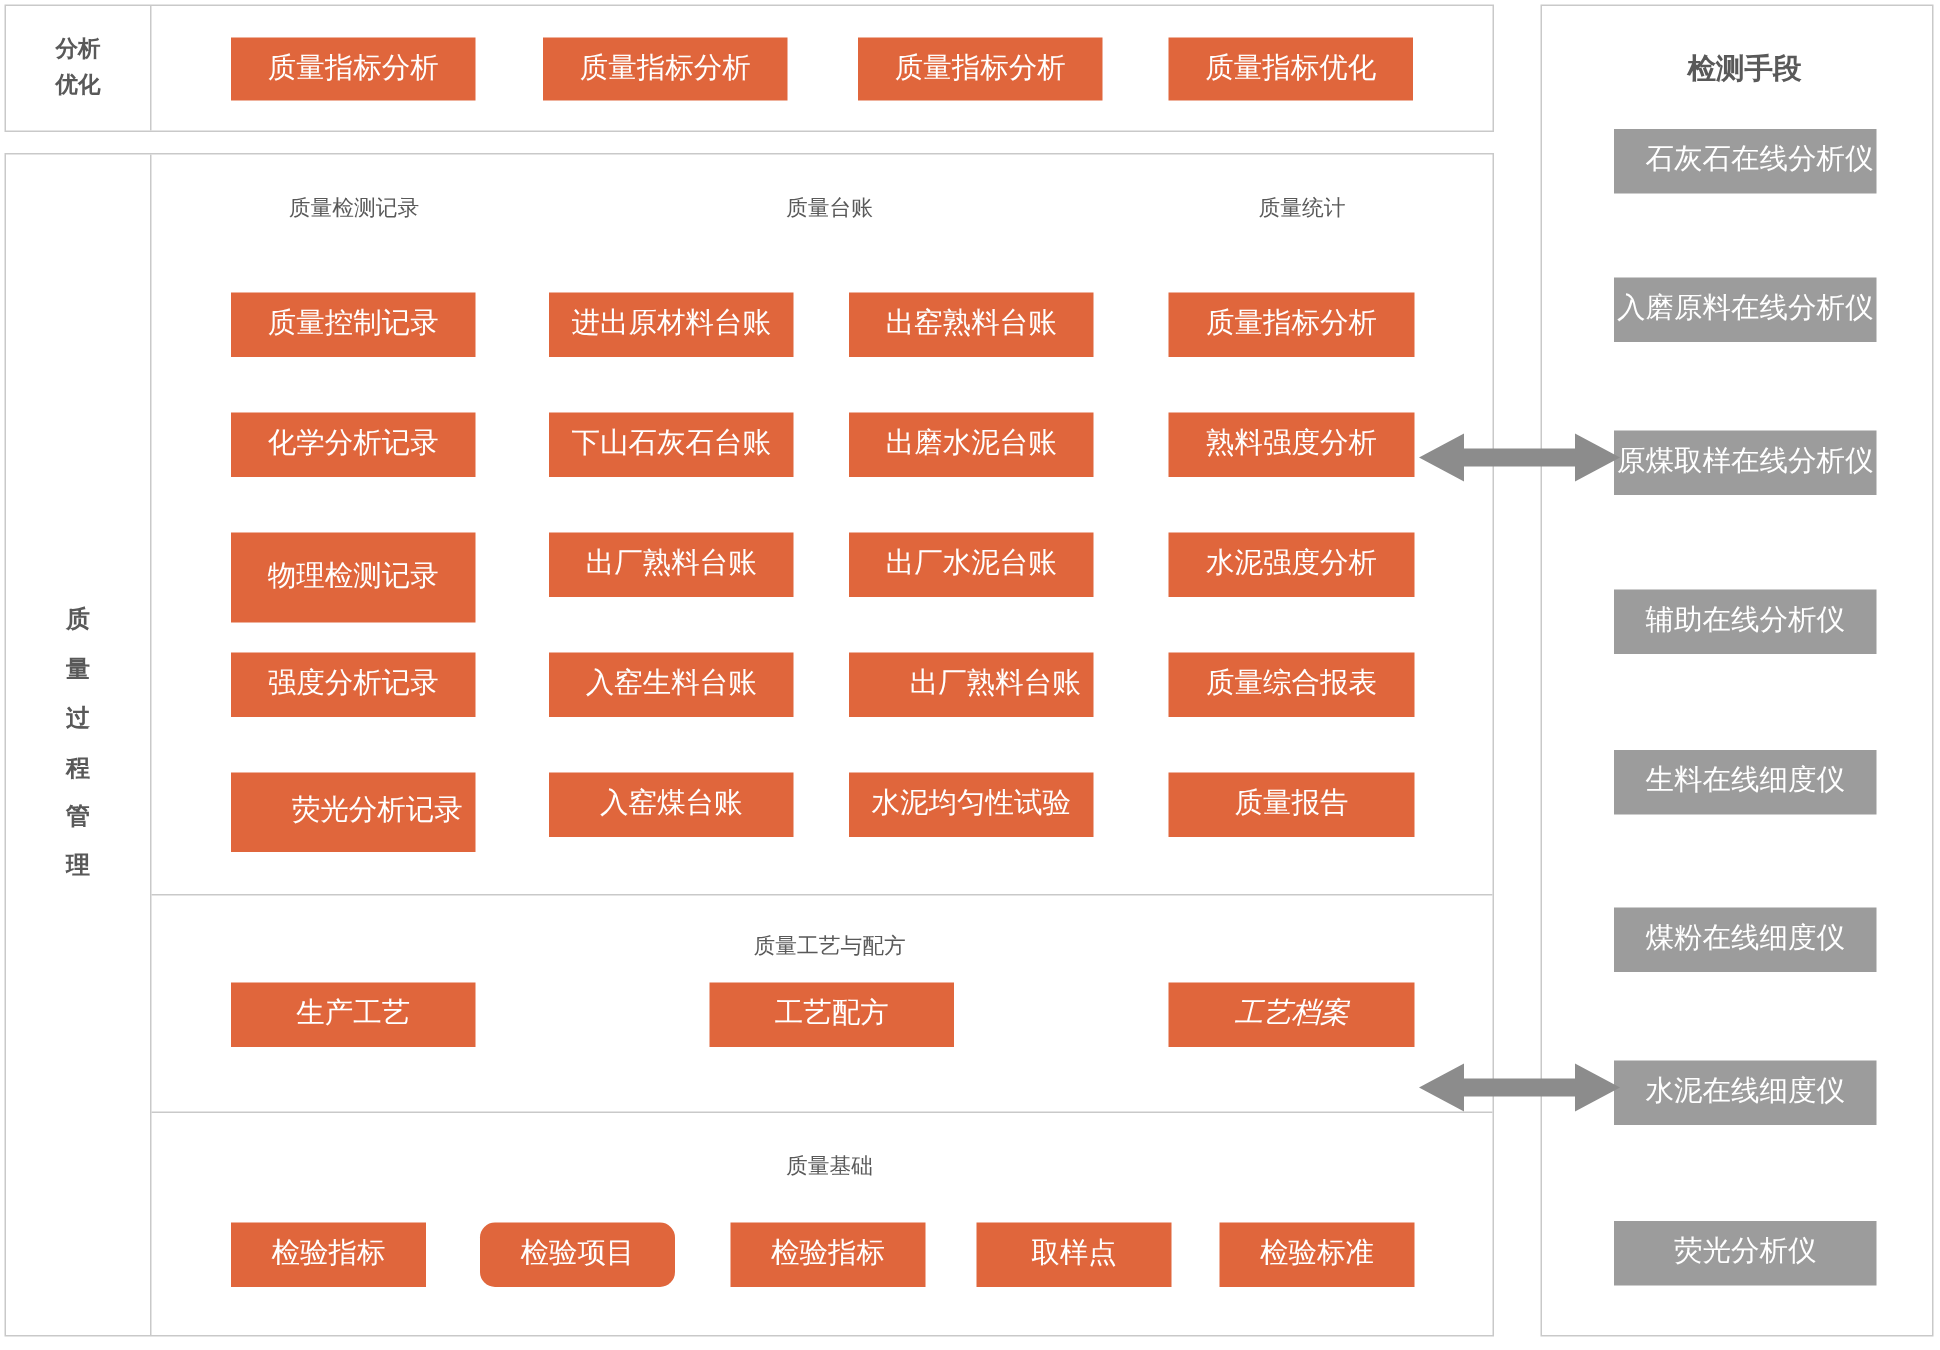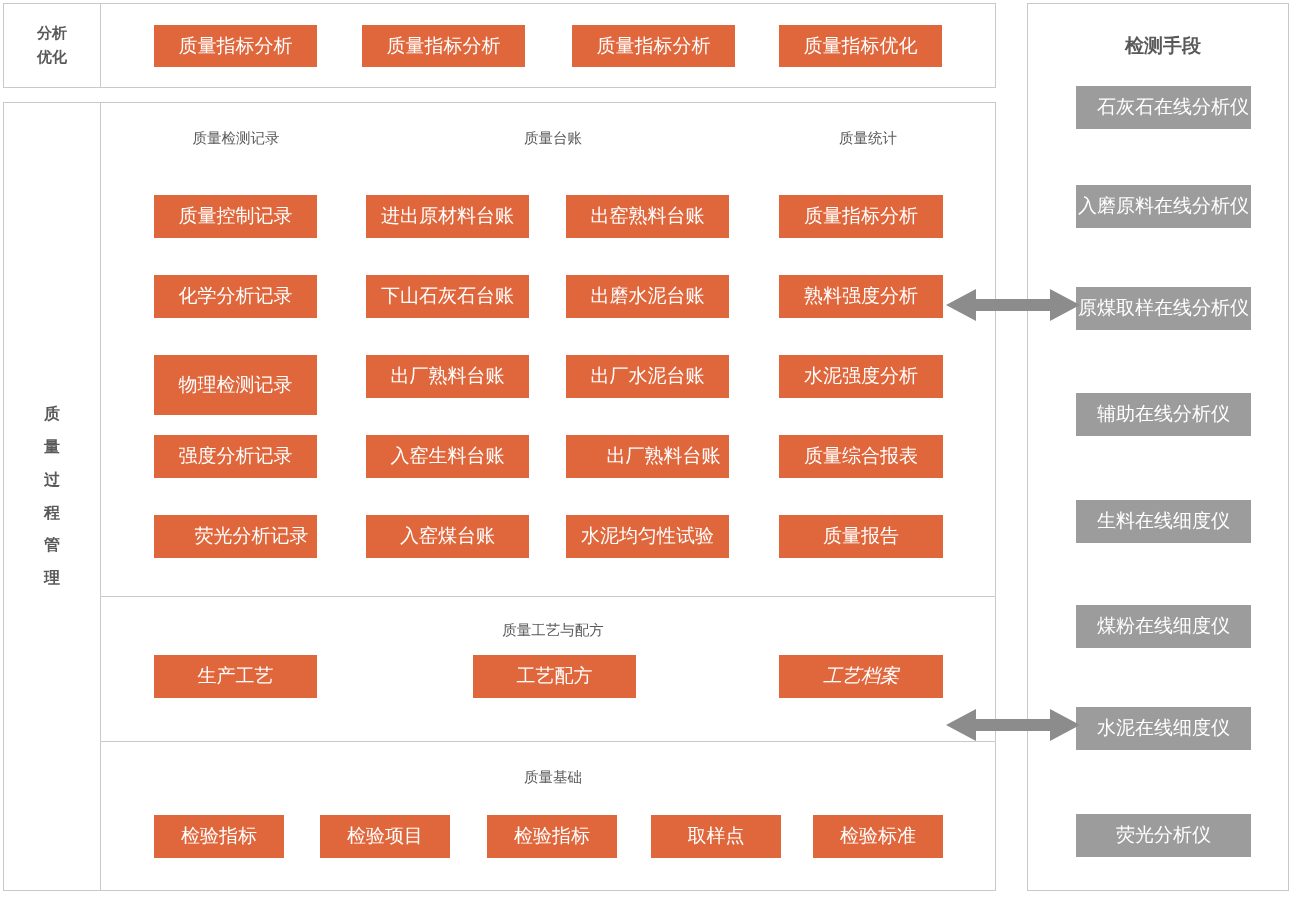--- a/index.html
+++ b/index.html
@@ -138,21 +138,21 @@
   <div class="divider" style="left:101px; top:741px; width:894px;"></div>
 
   <div class="caption" style="left:236px; top:129px;">质量检测记录</div>
   <div class="caption" style="left:553px; top:129px;">质量台账</div>
   <div class="caption" style="left:868px; top:129px;">质量统计</div>
 
   <div class="box orange" style="left:154px; top:195px; width:163px; height:43px;">质量控制记录</div>
   <div class="box orange" style="left:154px; top:275px; width:163px; height:43px;">化学分析记录</div>
   <div class="box orange" style="left:154px; top:355px; width:163px; height:60px;">物理检测记录</div>
   <div class="box orange" style="left:154px; top:435px; width:163px; height:43px;">强度分析记录</div>
-  <div class="box orange" style="left:154px; top:515px; width:163px; height:43px;padding-left:32px;">荧光分析记录</div>
+  <div class="box orange" style="left:154px; top:515px; width:163px; height:53px;padding-left:32px;">荧光分析记录</div>
 
   <div class="box orange" style="left:366px; top:195px; width:163px; height:43px;">进出原材料台账</div>
   <div class="box orange" style="left:366px; top:275px; width:163px; height:43px;">下山石灰石台账</div>
   <div class="box orange" style="left:366px; top:355px; width:163px; height:43px;">出厂熟料台账</div>
   <div class="box orange" style="left:366px; top:435px; width:163px; height:43px;">入窑生料台账</div>
   <div class="box orange" style="left:366px; top:515px; width:163px; height:43px;">入窑煤台账</div>
 
   <div class="box orange" style="left:566px; top:195px; width:163px; height:43px;">出窑熟料台账</div>
   <div class="box orange" style="left:566px; top:275px; width:163px; height:43px;">出磨水泥台账</div>
   <div class="box orange" style="left:566px; top:355px; width:163px; height:43px;">出厂水泥台账</div>
@@ -165,21 +165,21 @@
   <div class="box orange" style="left:779px; top:435px; width:164px; height:43px;">质量综合报表</div>
   <div class="box orange" style="left:779px; top:515px; width:164px; height:43px;">质量报告</div>
 
   <div class="caption" style="left:553px; top:621px;">质量工艺与配方</div>
   <div class="box orange" style="left:154px; top:655px; width:163px; height:43px;">生产工艺</div>
   <div class="box orange" style="left:473px; top:655px; width:163px; height:43px;">工艺配方</div>
   <div class="box orange" style="left:779px; top:655px; width:164px; height:43px;font-style:italic;">工艺档案</div>
 
   <div class="caption" style="left:553px; top:768px;">质量基础</div>
   <div class="box orange" style="left:154px; top:815px; width:130px; height:43px;">检验指标</div>
-  <div class="box orange" style="left:320px; top:815px; width:130px; height:43px;">检验项目</div>
+  <div class="box orange" style="left:320px; top:815px; width:130px; height:43px;border-radius:10px;">检验项目</div>
   <div class="box orange" style="left:487px; top:815px; width:130px; height:43px;">检验指标</div>
   <div class="box orange" style="left:651px; top:815px; width:130px; height:43px;">取样点</div>
   <div class="box orange" style="left:813px; top:815px; width:130px; height:43px;">检验标准</div>
 
   <div class="panel" style="left:1027px; top:3px; width:262px; height:888px;"></div>
 
   <div class="panel-title" style="left:1163px; top:33px;">检测手段</div>
 
   <div class="box gray" style="left:1076px; top:86px; width:175px; height:43px;padding-left:19px;">石灰石在线分析仪</div>
   <div class="box gray" style="left:1076px; top:185px; width:175px; height:43px;">入磨原料在线分析仪</div>

